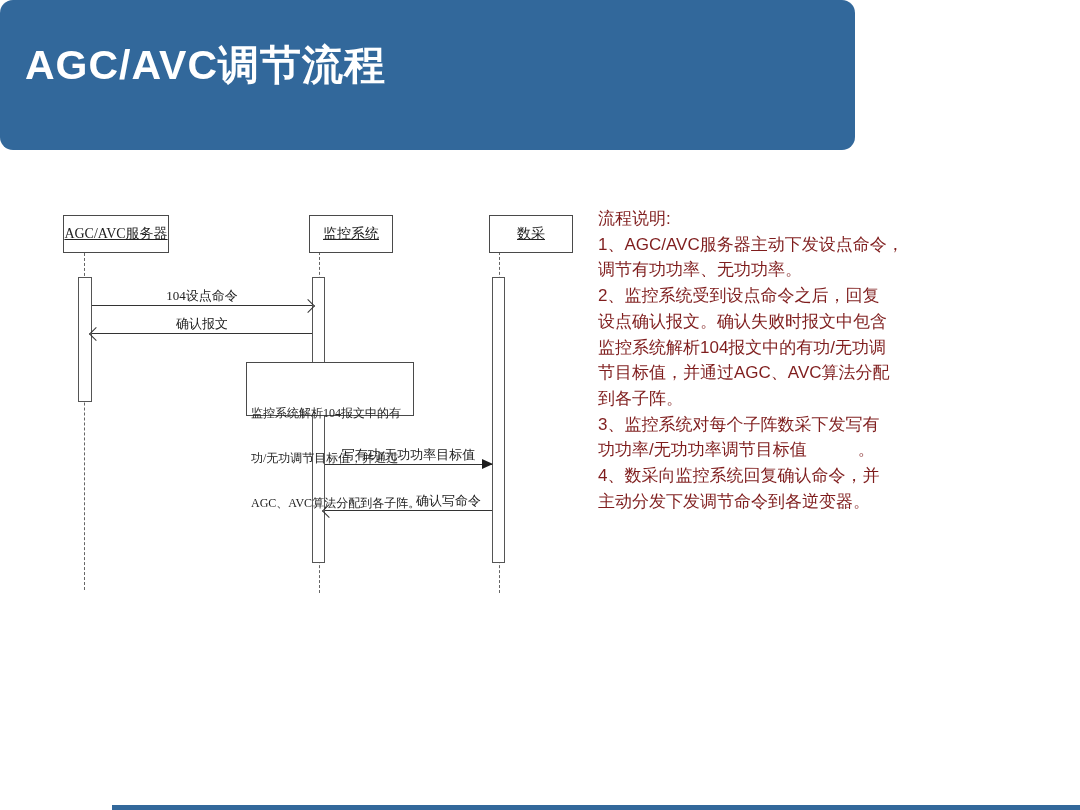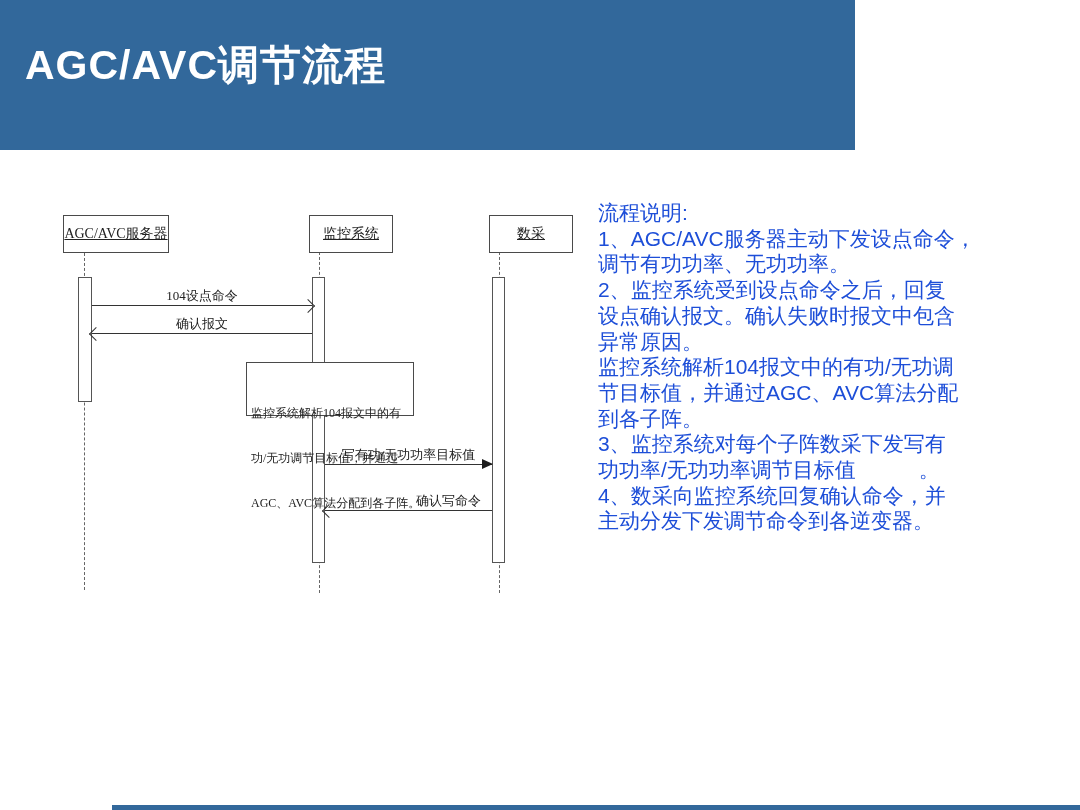--- a/index.html
+++ b/index.html
@@ -1,21 +1,21 @@
 <!DOCTYPE html>
 <html><head>
 <meta charset="utf-8">
 <style>
   html,body{margin:0;padding:0;background:#ffffff;}
   #slide{
     position:relative;width:1080px;height:810px;background:#ffffff;overflow:hidden;
     font-family:"Liberation Sans", sans-serif;
   }
   
-  .header{position:absolute;left:0;top:0;width:855px;height:150px;background:#32689B;}
+  .header{position:absolute;left:0;top:0;width:855px;height:150px;background:#32689B;border-radius:13px;}
   .header .title{
     position:absolute;left:25px;top:38px;color:#ffffff;font-size:41px;font-weight:bold;
     font-family:"Liberation Sans", sans-serif;letter-spacing:1px;white-space:pre;
   }
   .bottom-bar{position:absolute;left:112px;bottom:0;width:968px;height:5px;background:#32689B;}
 
   
   .diagram{position:absolute;left:0;top:0;width:600px;height:810px;font-family:"Liberation Serif", serif;color:#222;}
   .actor{
     position:absolute;top:215px;height:38px;border:1.5px solid #4a4a4a;background:#fff;
@@ -57,22 +57,22 @@
   }
 
   .msg-label{position:absolute;text-align:center;font-size:13px;white-space:nowrap;}
   .t1{left:92px;width:220px;top:287px;}
   .t2{left:92px;width:220px;top:315px;}
   .t3{left:325px;width:167px;top:446px;}
   .t4{left:314px;width:167px;top:492px;text-align:right;}
 
   
   .desc{
-    position:absolute;left:598px;top:200px;width:475px;
-    font-size:21px;line-height:25.7px;color:#1d4ed8;
+    position:absolute;left:598px;top:206px;width:475px;
+    font-size:17px;line-height:25.7px;color:#7f1d1d;
     font-family:"Liberation Sans", sans-serif;
   }
   .desc div{white-space:pre;}
 </style>
 </head>
 <body>
 
 <div id="slide">
 
   <div class="header">
@@ -123,21 +123,20 @@
     <div class="msg-label t3">写有功/无功功率目标值</div>
     <div class="msg-label t4">确认写命令</div>
   </div>
 
   <div class="desc">
     <div>流程说明:</div>
     <div>1、AGC/AVC服务器主动下发设点命令，</div>
     <div>调节有功功率、无功功率。</div>
     <div>2、监控系统受到设点命令之后，回复</div>
     <div>设点确认报文。确认失败时报文中包含</div>
-    <div>异常原因。</div>
     <div>监控系统解析104报文中的有功/无功调</div>
     <div>节目标值，并通过AGC、AVC算法分配</div>
     <div>到各子阵。</div>
     <div>3、监控系统对每个子阵数采下发写有</div>
     <div>功功率/无功功率调节目标值　　　。</div>
     <div>4、数采向监控系统回复确认命令，并</div>
     <div>主动分发下发调节命令到各逆变器。</div>
   </div>
 
   <div class="bottom-bar"></div>

